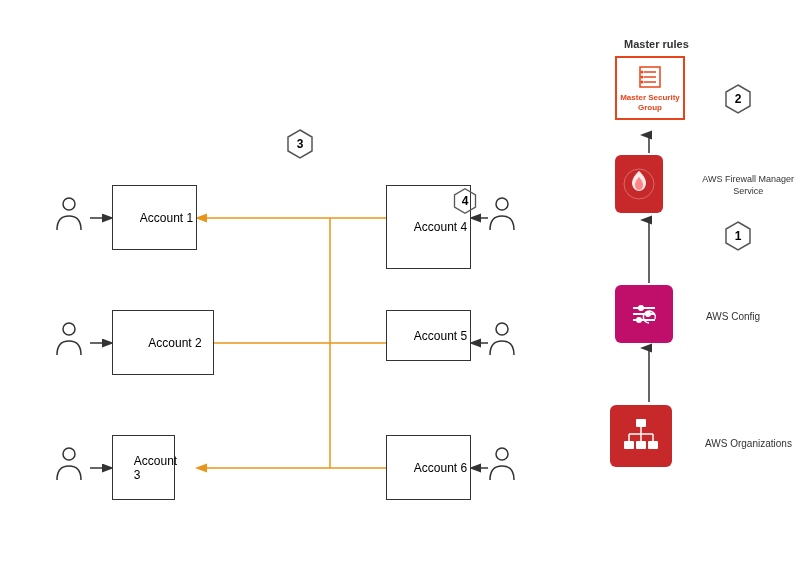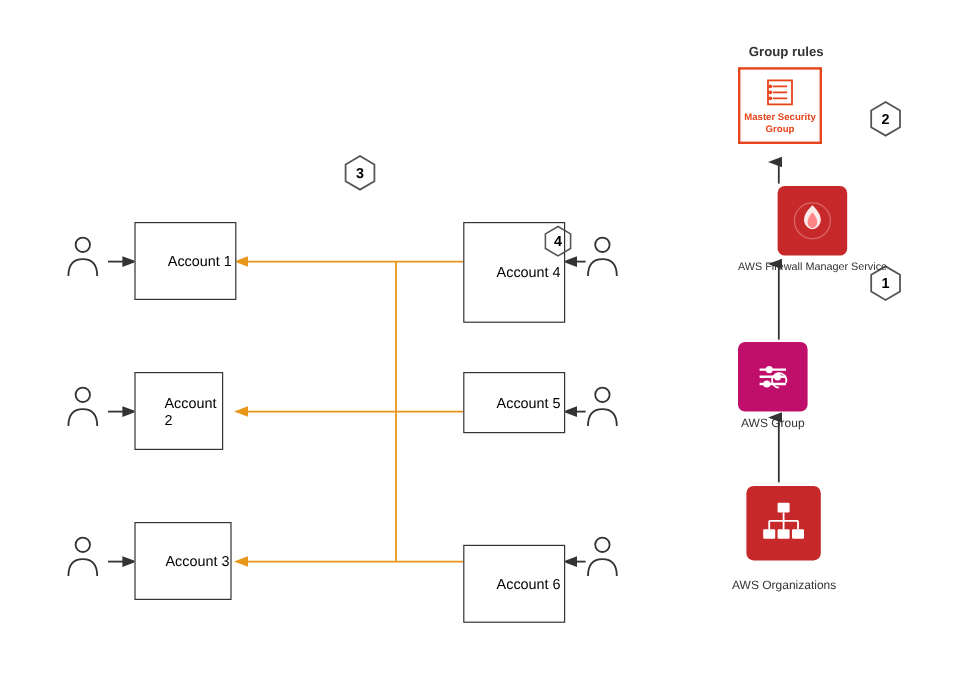--- a/index.html
+++ b/index.html
@@ -52,22 +52,23 @@
       position: absolute;
     }
     .hexagon-badge span {
       position: relative;
       z-index: 1;
     }
     
     .aws-service {
       position: absolute;
       display: flex;
-      flex-direction: column;
-      align-items: center;
+      flex-direction: row;
+      align-items: center;
+      gap: 33px;
     }
     .aws-icon-box {
       width: 58px;
       height: 58px;
       border-radius: 6px;
       display: flex;
       align-items: center;
       justify-content: center;
     }
     .aws-label {
@@ -175,34 +176,34 @@
   <div class="person-icon" style="left:488px;top:446px;">
     <svg width="28" height="35" viewBox="0 0 28 35">
       <circle cx="14" cy="8" r="6" fill="none" stroke="#333" stroke-width="1.5"></circle>
       <path d="M2,34 Q2,20 14,20 Q26,20 26,34" fill="none" stroke="#333" stroke-width="1.5"></path>
     </svg>
   </div>
 
   <div class="account-box" style="left:112px;top:185px;width:85px;height:65px;">
     <span>Account 1</span>
   </div>
-  <div class="account-box" style="left:112px;top:310px;width:74px;height:65px;">
+  <div class="account-box" style="left:112px;top:310px;width:102px;height:65px;">
     <span>Account 2</span>
   </div>
-  <div class="account-box" style="left:112px;top:435px;width:81px;height:65px;">
+  <div class="account-box" style="left:112px;top:435px;width:63px;height:65px;">
     <span>Account 3</span>
   </div>
 
   <div class="account-box" style="left:386px;top:185px;width:85px;height:84px;">
     <span>Account 4</span>
   </div>
   <div class="account-box" style="left:386px;top:310px;width:85px;height:51px;">
     <span>Account 5</span>
   </div>
-  <div class="account-box" style="left:386px;top:435px;width:85px;height:65px;margin-top:19px;">
+  <div class="account-box" style="left:386px;top:435px;width:85px;height:65px;">
     <span>Account 6</span>
   </div>
 
   <div class="hexagon-badge" style="left:284px;top:128px;">
     <svg width="32" height="32" viewBox="0 0 32 32">
       <polygon points="16,2 28,9 28,23 16,30 4,23 4,9" fill="none" stroke="#555" stroke-width="1.5"></polygon>
     </svg>
     <span>3</span>
   </div>
 
@@ -221,21 +222,21 @@
   </div>
 
   <div class="hexagon-badge" style="left:722px;top:220px;">
     <svg width="32" height="32" viewBox="0 0 32 32">
       <polygon points="16,2 28,9 28,23 16,30 4,23 4,9" fill="none" stroke="#555" stroke-width="1.5"></polygon>
     </svg>
     <span>1</span>
   </div>
 
   <div class="master-rules-label" style="left:624px;top:38px;">
-    <span>Group rules</span>
+    <span>Master rules</span>
   </div>
 
   <div class="master-sg-box" style="left:615px;top:56px;">
 
     <div style="display:flex;flex-direction:column;align-items:center;">
       <svg width="28" height="28" viewBox="0 0 28 28">
         <rect x="4" y="4" width="20" height="20" fill="none" stroke="#e8441a" stroke-width="1.5"></rect>
         <line x1="8" y1="9" x2="20" y2="9" stroke="#e8441a" stroke-width="1.5"></line>
         <line x1="8" y1="14" x2="20" y2="14" stroke="#e8441a" stroke-width="1.5"></line>
         <line x1="8" y1="19" x2="20" y2="19" stroke="#e8441a" stroke-width="1.5"></line>
@@ -271,21 +272,21 @@
         <line x1="10" y1="15" x2="32" y2="15" stroke="white" stroke-width="2"></line>
         <circle cx="18" cy="15" r="3" fill="white"></circle>
         <line x1="10" y1="21" x2="32" y2="21" stroke="white" stroke-width="2"></line>
         <circle cx="25" cy="21" r="3" fill="white"></circle>
         <line x1="10" y1="27" x2="32" y2="27" stroke="white" stroke-width="2"></line>
         <circle cx="16" cy="27" r="3" fill="white"></circle>
 
         <path d="M26,30 A6,6 0 1,1 32,26" fill="none" stroke="white" stroke-width="1.5" marker-end="url(#arrowW)"></path>
       </svg>
     </div>
-    <div class="aws-label" style="font-size:10px;color:#333;text-align:center;margin-top:4px;">AWS Group</div>
+    <div class="aws-label" style="font-size:10px;color:#333;text-align:center;margin-top:4px;">AWS Config</div>
   </div>
 
   <div class="aws-service" style="left:610px;top:405px;">
     <div class="aws-icon-box" style="background:#c7282a;width:62px;height:62px;">
       <svg width="46" height="46" viewBox="0 0 46 46">
         <rect width="46" height="46" rx="5" fill="#c7282a"></rect>
 
         <rect x="18" y="6" width="10" height="8" rx="1" fill="white"></rect>
         <rect x="6" y="28" width="10" height="8" rx="1" fill="white"></rect>
         <rect x="18" y="28" width="10" height="8" rx="1" fill="white"></rect>

